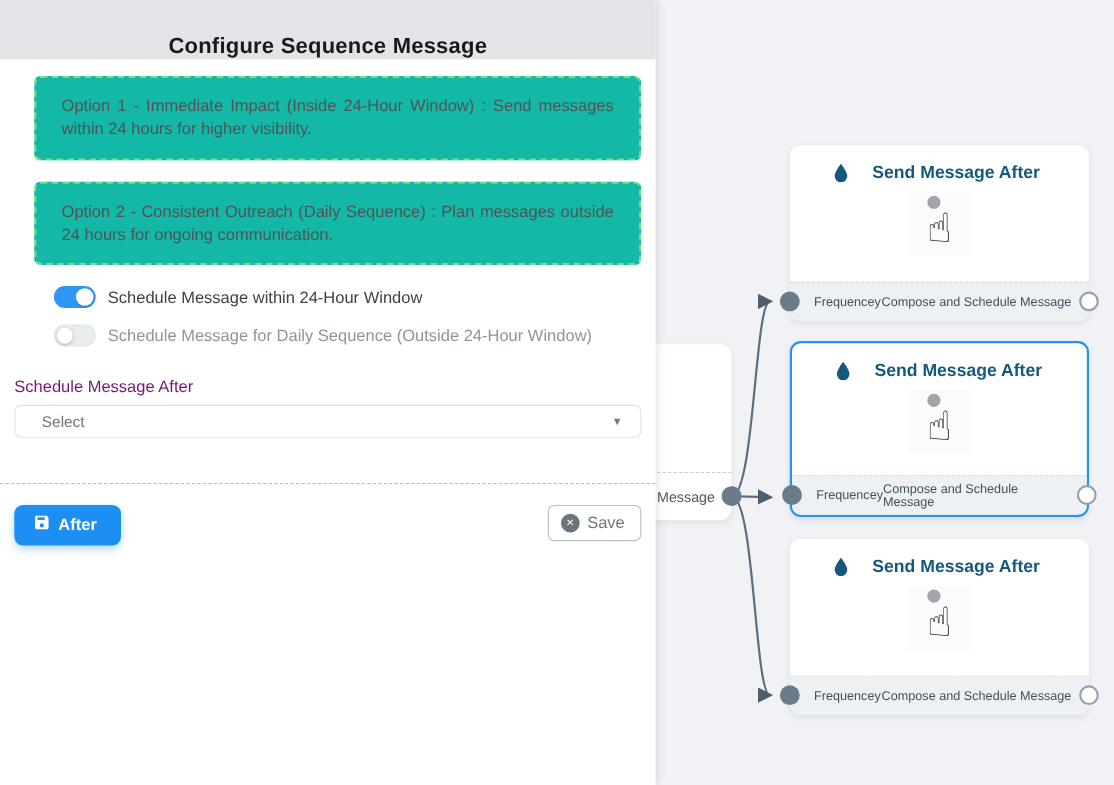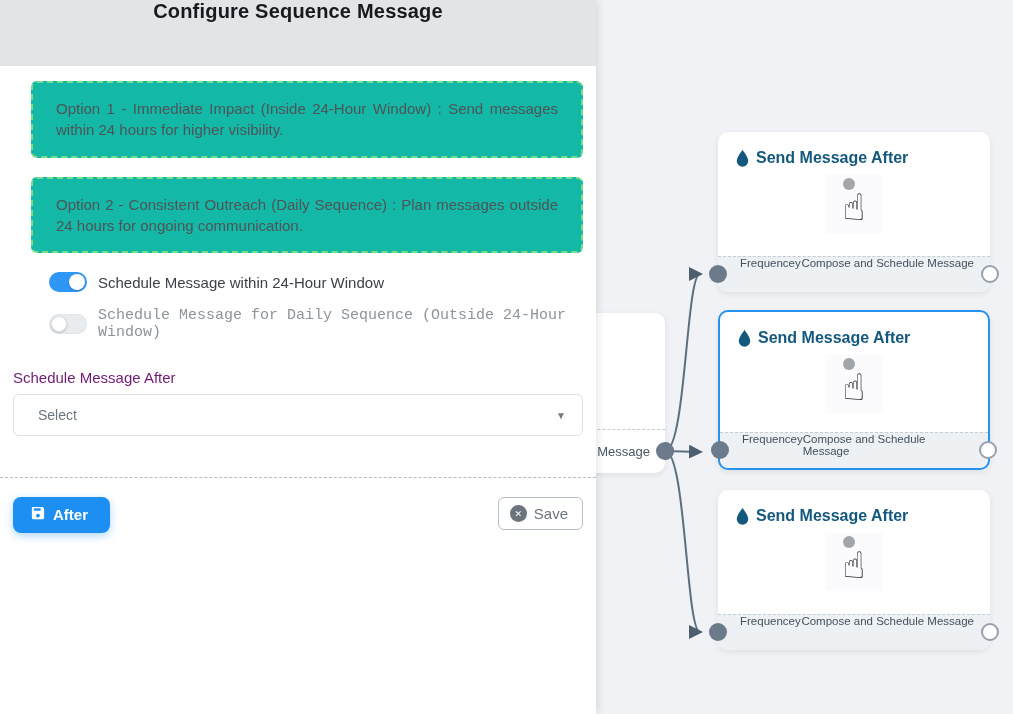--- a/index.html
+++ b/index.html
@@ -2,45 +2,45 @@
 <html><head>
 <meta charset="utf-8">
 <style>
   * { margin:0; padding:0; box-sizing:border-box; }
   html,body { width:1013px; height:714px; overflow:hidden; }
   body { font-family:"Liberation Sans","DejaVu Sans",sans-serif; display:flex; background:#f1f2f5; }
 
   
   .panel { width:596px; height:714px; background:#ffffff; position:relative; z-index:5;
            box-shadow:2px 0 8px rgba(0,0,0,.10); display:flex; flex-direction:column; }
-  .panel-header { height:66px; background:#e2e4e8; display:flex; align-items:flex-start; justify-content:center; }
+  .panel-header { height:54px; background:#e2e4e8; display:flex; align-items:flex-end; justify-content:center; }
   .panel-title { font-size:20px; font-weight:bold; color:#17191d; letter-spacing:.2px; }
   .panel-body { padding:15px 13px 0 13px; flex:1; display:flex; flex-direction:column; }
 
   .note-box { border:2px dashed #f5c878; background:#fefcf2; border-radius:6px;
               padding:17px 17px; color:#4f5458; font-size:15px; line-height:1.42;
               text-align:justify; margin-bottom:18px; }
   .option-box { border:2px dashed #77dd88; background:#14b8a6; border-radius:6px;
                 padding:15px 23px; color:#4f5458; font-size:15px; line-height:1.42;
                 text-align:justify; margin-bottom:19px;margin-left:18px; }
 
   .toggle-row { display:flex; align-items:center; margin:0 0 15px 0;padding-left:36px; }
   .switch { width:38px; height:20px; border-radius:10px; position:relative; flex:0 0 auto;
             margin-right:11px; cursor:pointer; }
   .switch.on  { background:#2e96f5; }
   .switch.off { background:#e9ecef; box-shadow:inset 0 0 0 1px #e2e6ea; }
   .knob { width:16px; height:16px; border-radius:50%; background:#ffffff; position:absolute; top:2px;
           box-shadow:0 1px 2px rgba(0,0,0,.18); }
   .switch.on  .knob { right:2px; }
   .switch.off .knob { left:2px; border:1px solid #dde1e5; }
   .toggle-label-on  { font-size:15px; color:#3c4348; }
-  .toggle-label-off { font-size:15px; color:#8d949b;font-family:Liberation Mono, monospace; }
+  .toggle-label-off { font-size:15px; color:#8d949b; }
 
   .field-label { font-size:15px; color:#701a75; margin:13px 0 8px 0; }
-  .select-box { height:42px; border:1px solid #dee2e6; border-radius:6px; background:#fff;
+  .select-box { height:30px; border:1px solid #dee2e6; border-radius:6px; background:#fff;
                 display:flex; align-items:center; padding:0 16px 0 24px; cursor:pointer; }
   .select-value { font-size:14px; color:#6c757d; flex:1; }
   .select-caret { font-size:10px; color:#6f7a84; }
 
   .divider-dashed { border-top:1px dashed #b4bcc3; margin:41px -13px 0 -13px; }
   .footer-row { display:flex; align-items:flex-start; justify-content:space-between; padding:19px 0 0 0; }
   .btn-save { background:#1d8ff2; border:none; color:#fff; font-weight:bold; font-size:15px;
               border-radius:8px; padding:9px 22px 10px 18px; display:flex; align-items:center; gap:8px;
               cursor:pointer; box-shadow:0 3px 8px rgba(29,143,242,.35); font-family:inherit; }
   .btn-close { background:#fff; border:1px solid #b7bec5; color:#6c757d; font-size:15px;
@@ -50,30 +50,30 @@
                  font-size:9px; display:flex; align-items:center; justify-content:center; font-weight:bold; }
 
   
   .canvas { position:relative; flex:1; height:714px; background:#f1f2f5; overflow:hidden; }
   .edges { position:absolute; left:0; top:0; width:417px; height:714px; }
 
   .flow-node { position:absolute; left:122px; width:272px; height:160px; background:#fff;
                border-radius:10px; box-shadow:0 2px 6px rgba(0,0,0,.08); display:flex; flex-direction:column; }
   .flow-node.selected { border:2px solid #2493f0; }
   .node-body { flex:1; padding-top:17px; }
-  .node-title-row { display:flex; align-items:flex-end; gap:7px; padding-left:18px; }
+  .node-title-row { display:flex; align-items:flex-start; gap:22px; padding-left:40px; }
   .node-title { font-size:16px; font-weight:bold; color:#14587e; }
   .drop-icon { flex:0 0 auto; display:flex; }
   .click-box { width:58px; height:58px; background:#fbfafc; margin:8px auto 0 auto; position:relative;
                display:flex; align-items:center; justify-content:center; }
   .hand-glyph { font-family:"DejaVu Sans",sans-serif; font-size:37px; color:#2c2c2c; line-height:1; margin-top:6px; }
   .click-dot { position:absolute; left:18px; top:3px; width:12px; height:12px; border-radius:50%;
                background:#a2a6ab; }
   .node-footer { height:36px; background:#eef1f4; border-top:1px dashed #c4cdd5; border-radius:0 0 10px 10px;
-                 display:flex; align-items:flex-start; justify-content:space-between; padding:0 16px 0 22px;
+                 display:flex; align-items:center; justify-content:space-between; padding:0 16px 0 22px;
                  font-size:11.5px; color:#42505c; }
   .handle { position:absolute; width:18px; height:18px; border-radius:50%; bottom:9px; }
   .handle-left  { left:-9px;  background:#6b7b8b; }
   .handle-right { right:-9px; background:#fff; border:2.5px solid #97a1ab; }
 
   .partial-node { position:absolute; left:-202px; top:313px; width:271px; height:160px; background:#fff;
                   border-radius:10px; box-shadow:0 2px 6px rgba(0,0,0,.08); display:flex; flex-direction:column; }
   .partial-body { flex:1; }
   .partial-footer { height:44px; border-top:1px dashed #c4cdd5; display:flex; align-items:center;
                     justify-content:flex-end; padding-right:15px; font-size:13px; color:#4a5865;

